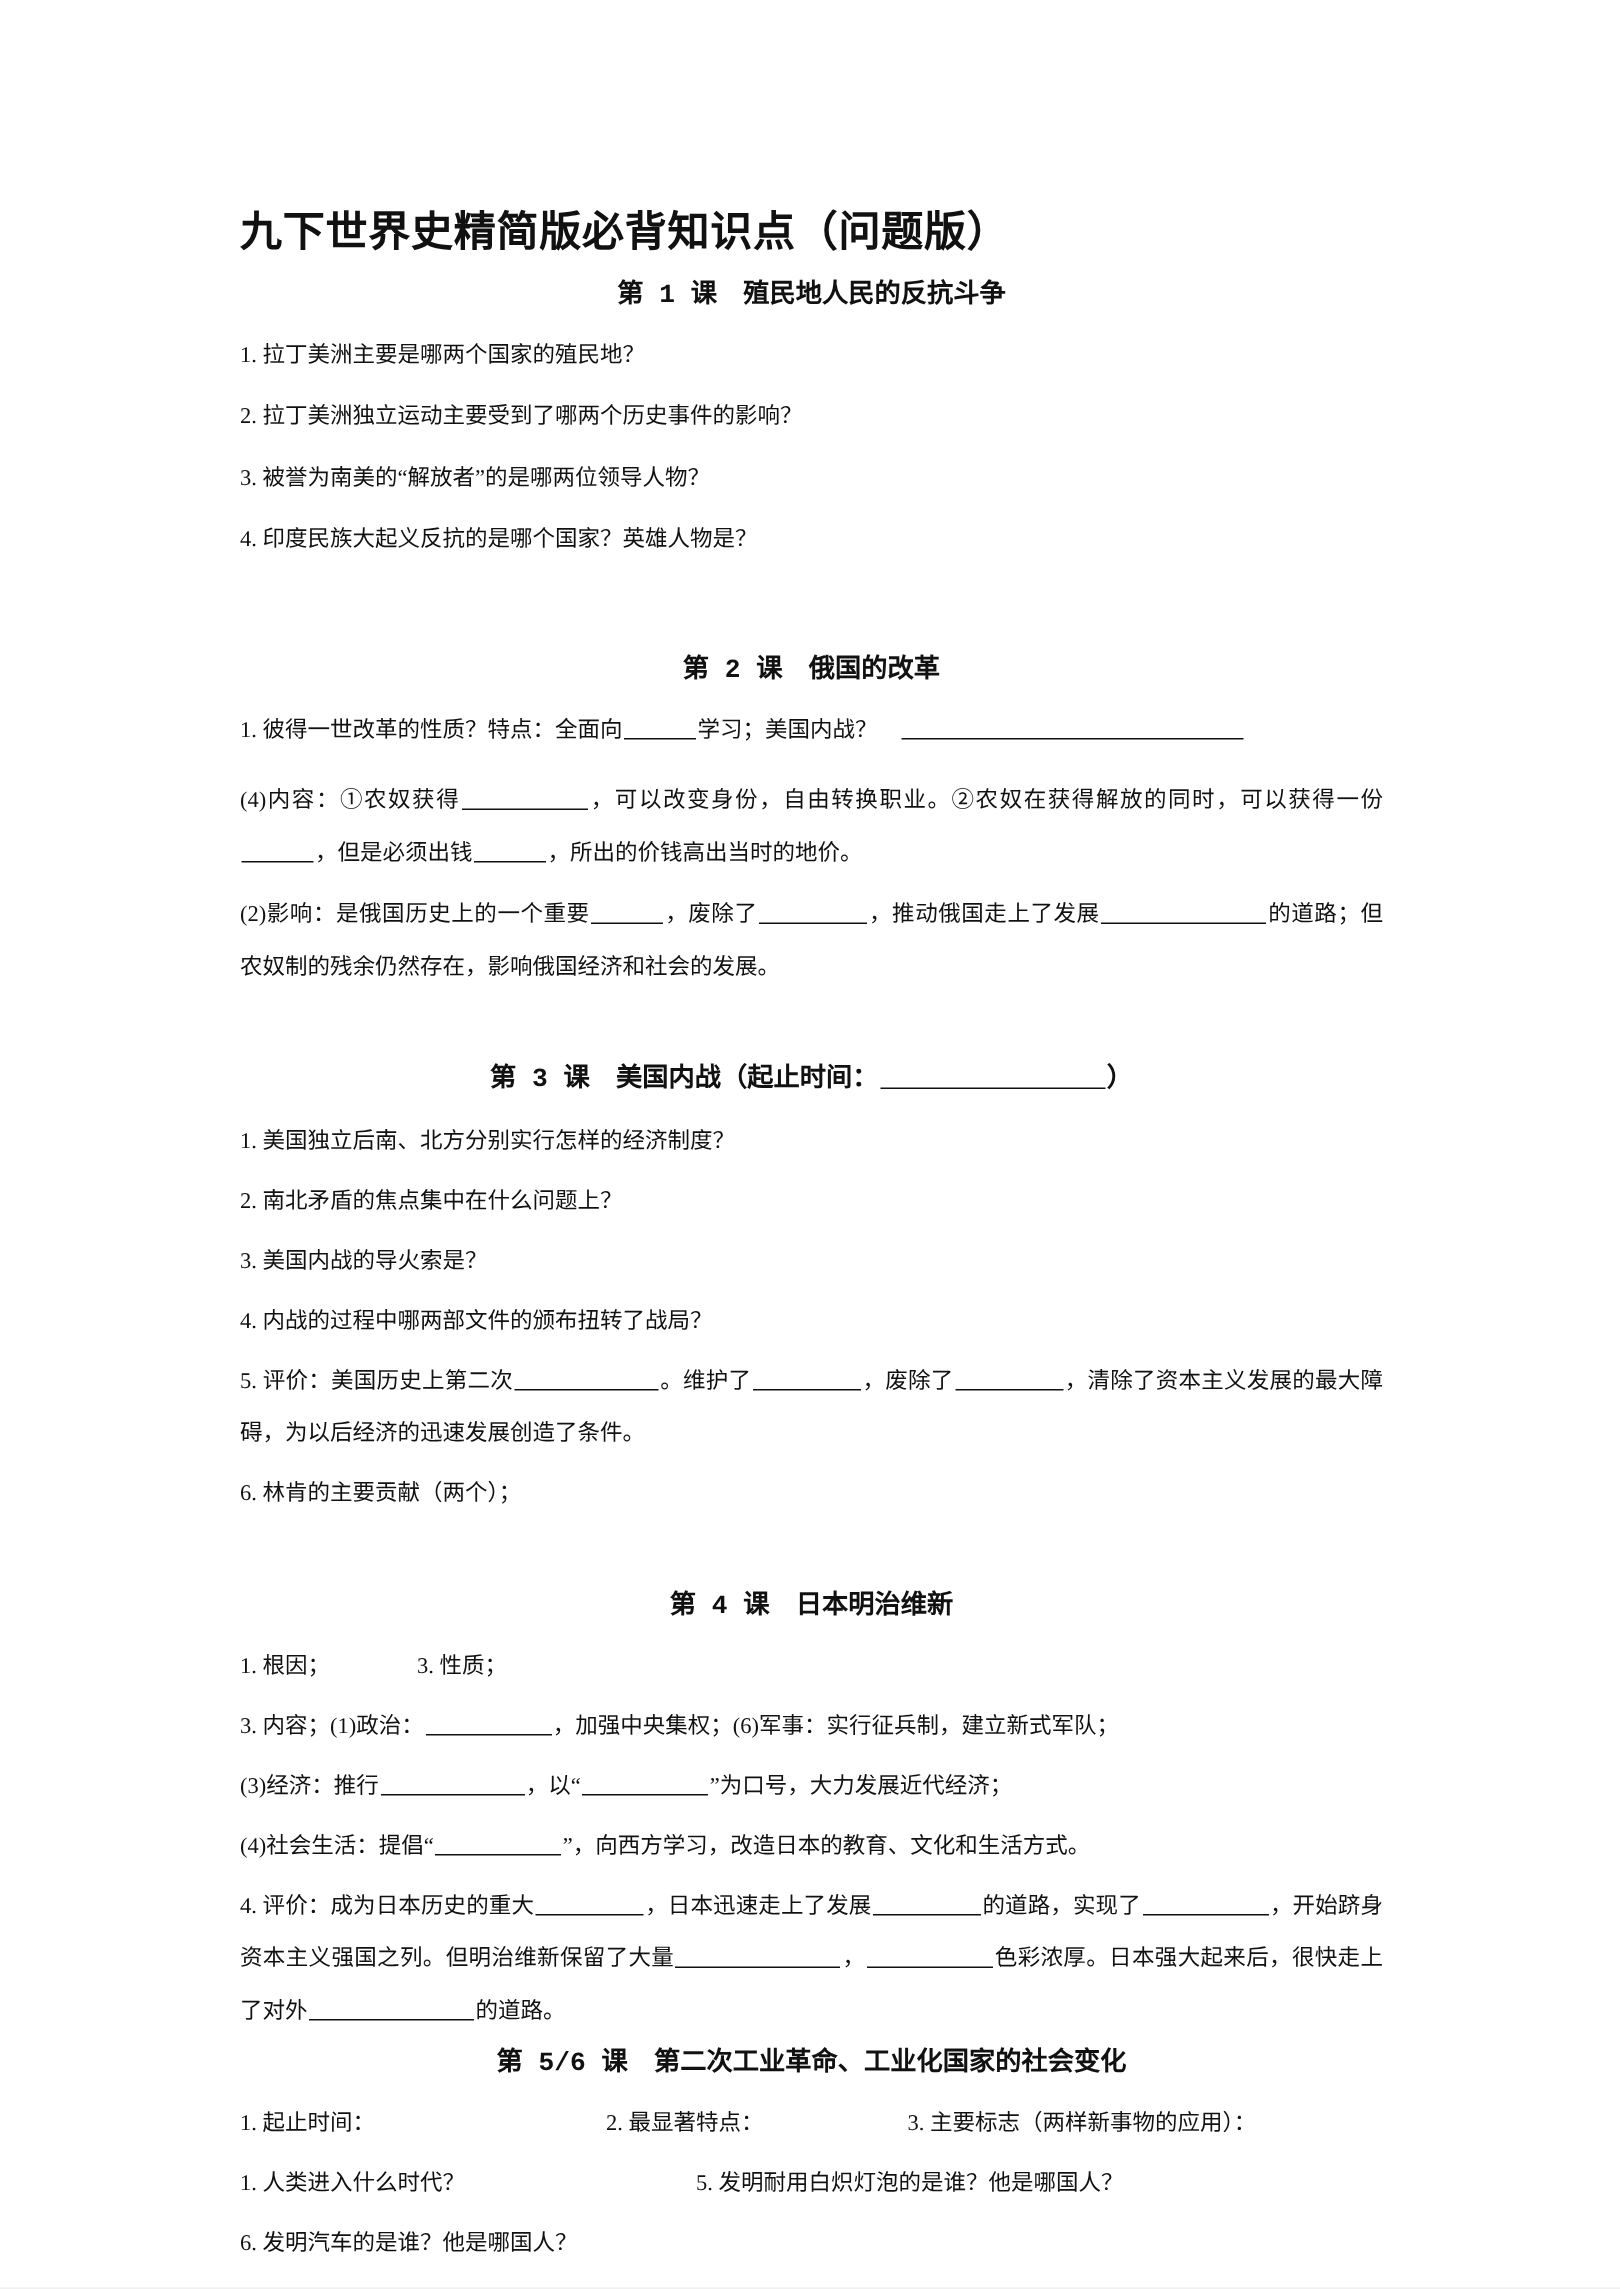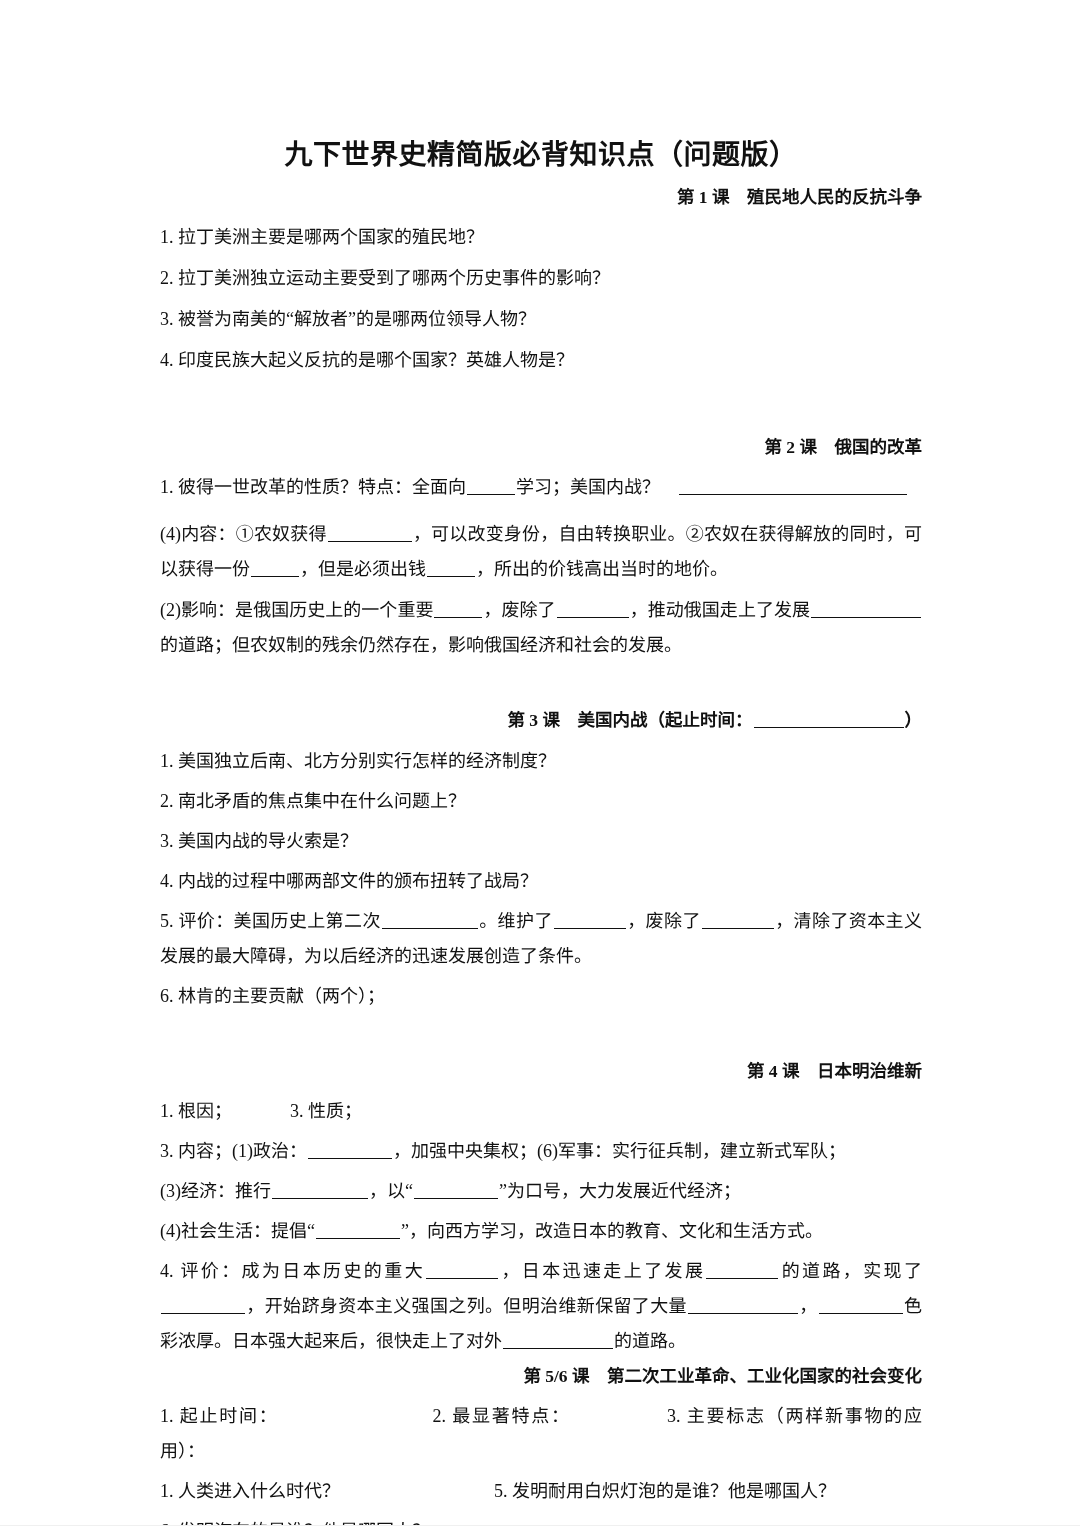--- a/index.html
+++ b/index.html
@@ -21,41 +21,40 @@
     overflow: hidden;
     border-bottom: 1px solid #f0f0f0;
   }
   .content {
     position: absolute;
     left: 160px;
     top: 0;
     width: 762px;
   }
   .doc-title {
-    text-align: center;
     font-size: 28px;
     font-weight: bold;
     letter-spacing: 0.5px;
     margin: 0;
     padding-top: 136px;
     padding-bottom: 0;
     line-height: 1.35;
     font-family: "Liberation Sans", "DejaVu Sans", sans-serif;
   }
   .lesson-title {
-    text-align: right;
+    text-align: center;
     font-size: 17.5px;
     font-weight: bold;
     line-height: 1.5;
     margin: 0;
-    font-family: Liberation Serif, serif;
+    font-family: Liberation Mono, monospace;
     white-space: nowrap;
   }
   .line {
-    font-size: 18px;
+    font-size: 15px;
     line-height: 35px;
     margin: 0;
     text-align: justify;
     text-justify: inter-ideograph;
     white-space: pre-wrap;
   }
   .gap-sm { height: 10px; }
   .gap-lg { height: 44px; }
   .gap-xl { height: 56px; }
 

